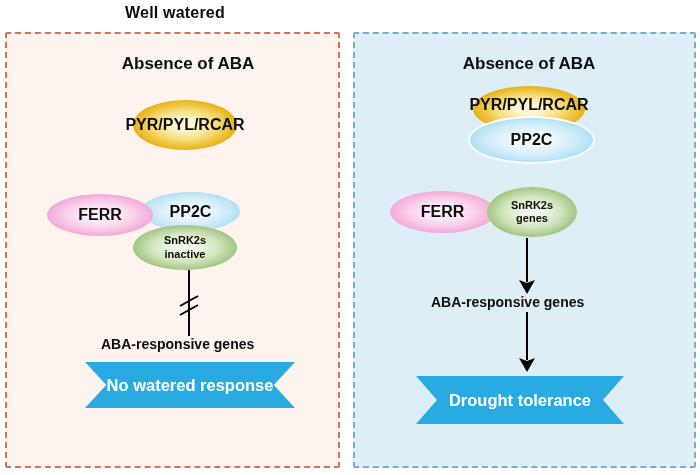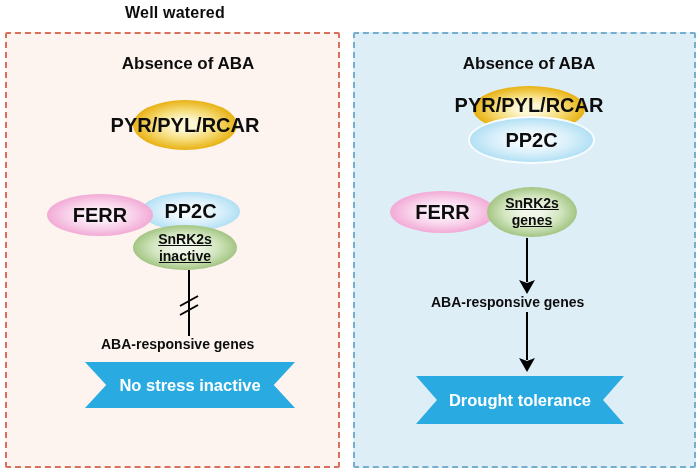--- a/index.html
+++ b/index.html
@@ -17,22 +17,22 @@
   .ellipse{
     position:absolute;border-radius:50%;
     display:flex;align-items:center;justify-content:center;
     font-weight:bold;text-align:center;color:#0d0d0d;
   }
   .e-gold  {background:radial-gradient(closest-side,#fdf7d4 22%,#f5da72 62%,#e8b112 100%);}
   .e-pink  {background:radial-gradient(closest-side,#fdf0fa 25%,#f8cfe9 65%,#f2aad6 100%);}
   .e-blue  {background:radial-gradient(closest-side,#f3fbfe 25%,#d6eefa 65%,#b2e0f4 100%);}
   .e-green {background:radial-gradient(closest-side,#f0f7e8 22%,#d3e6c0 62%,#a3c583 100%);}
   .e-salmon{background:radial-gradient(closest-side,#fdf1ed 22%,#f8c9be 60%,#ee8e79 100%);}
-  .lbl-md{font-size:20px;}
-  .lbl-2line{font-size:14px;line-height:1.2;text-decoration:underline;}
+  .lbl-md{font-size:16px;}
+  .lbl-2line{font-size:11px;line-height:1.2;}
   .genes-label{font-size:14px;font-weight:bold;}
   .banner{position:absolute;}
   .banner svg{position:absolute;left:0;top:0;width:100%;height:100%;}
   .banner .banner-text{
     position:absolute;left:0;top:0;width:100%;height:100%;
     display:flex;align-items:center;justify-content:center;
     color:#ffffff;font-weight:bold;font-size:16.5px;
   }
   svg .stroke-line{stroke:#000;stroke-width:2;fill:none;}
 </style>
@@ -69,21 +69,21 @@
     <line class="stroke-line" x1="11" y1="36" x2="29" y2="26"></line>
     <line class="stroke-line" x1="11" y1="45" x2="29" y2="35"></line>
   </svg>
 
   <div class="abs genes-label" style="left:101px;top:336px;width:200px;">ABA-responsive genes</div>
 
   <div class="banner" style="left:85px;top:362px;width:210px;height:46px;">
     <svg viewBox="0 0 208 46" preserveAspectRatio="none">
       <path d="M0,0 L208,0 Q198,11 187,23 Q198,35 208,46 L0,46 Q10,35 21,23 Q10,11 0,0 Z" fill="#29abe2"></path>
     </svg>
-    <span class="banner-text">No stress inactive</span>
+    <span class="banner-text">No watered response</span>
   </div>
 
   <div class="panel-box right"></div>
 
   <div class="abs panel-header" style="left:429px;top:54px;width:200px;">Absence of ABA</div>
 
   <div class="ellipse e-gold lbl-md" style="left:473px;top:86px;width:112px;height:46px;z-index:1;">
     <span style="margin-bottom:8px;">PYR/PYL/RCAR</span>
   </div>
   <div class="ellipse e-blue lbl-md" style="left:468px;top:116px;width:123px;height:44px;z-index:2;border:2px solid #f8fcfe;">

